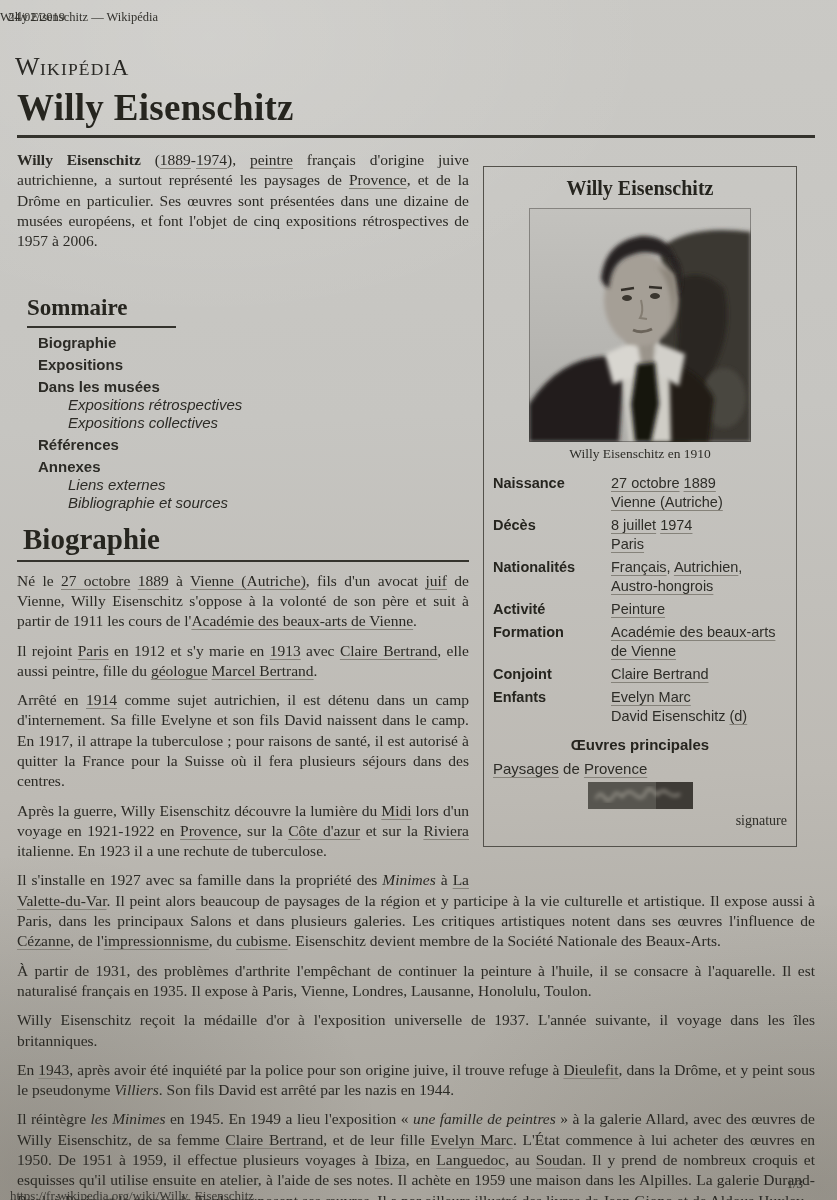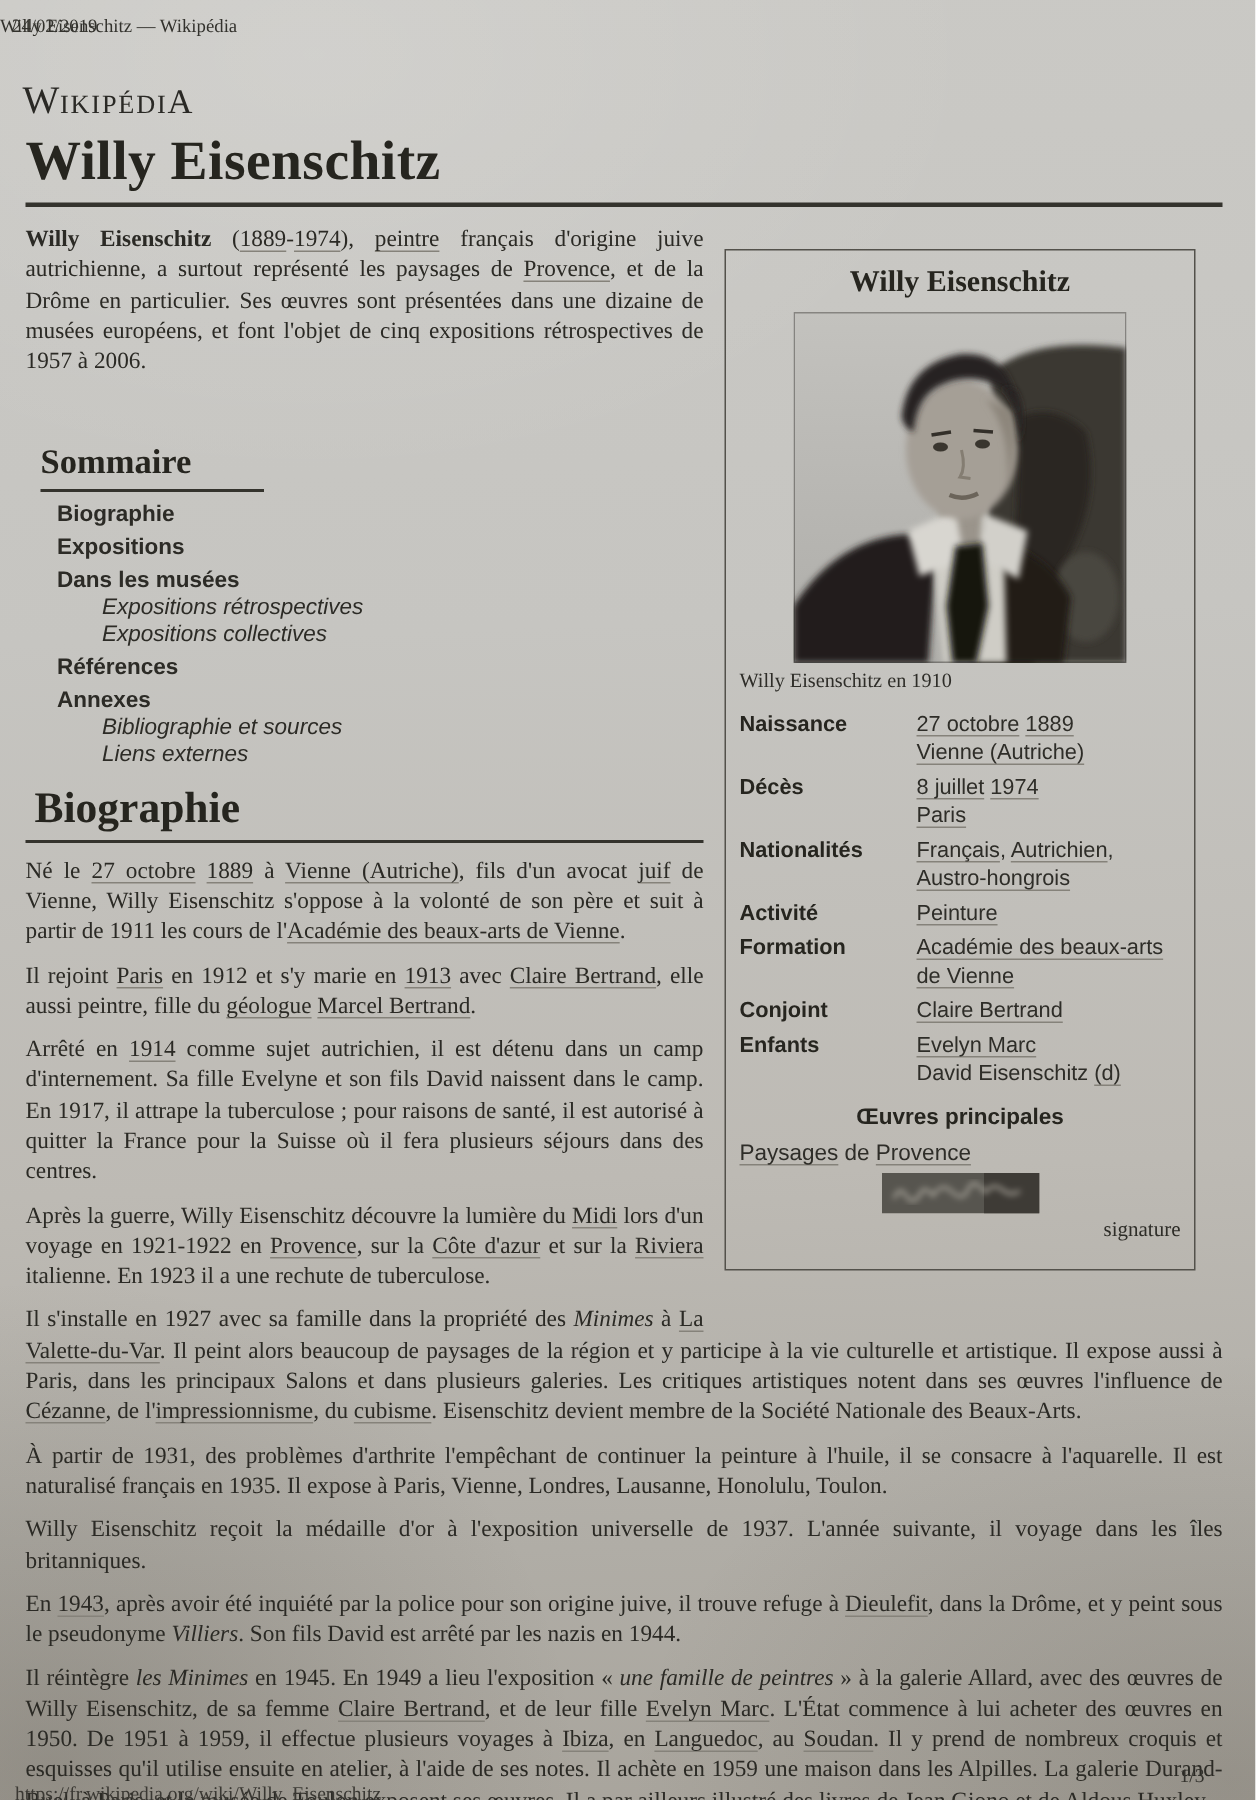--- a/index.html
+++ b/index.html
@@ -25,21 +25,21 @@
     letter-spacing:.3px;padding-bottom:7px;border-bottom:3px solid #34332d;
   }
   
   .infobox{
     float:right;width:314px;height:681px;box-sizing:border-box;overflow:hidden;
     margin:16px 18px 35px 14px;border:1.5px solid #53514b;padding:8px 9px;
     font-family:"Liberation Sans","DejaVu Sans",sans-serif;font-size:14.5px;color:#2e2d28;
   }
   .infobox-title{font-family:"Liberation Serif","DejaVu Serif",serif;font-size:20px;font-weight:bold;text-align:center;color:#26251f;margin:2px 0 8px;}
   .photo{display:block;margin:0 auto 4px;}
-  .photo-caption{font-family:"Liberation Serif","DejaVu Serif",serif;font-size:13.5px;text-align:left;margin:4px 0 12px;color:#2e2d28;}
+  .photo-caption{font-family:"Liberation Serif","DejaVu Serif",serif;font-size:13.5px;text-align:center;margin:4px 0 12px;color:#2e2d28;}
   .ib-row{display:flex;margin-bottom:4px;line-height:19px;}
   .ib-label{flex:none;width:118px;font-weight:bold;color:#26251f;}
   .ib-value{flex:1;}
   .ib-works-heading{text-align:center;font-weight:bold;font-size:15px;margin:10px 0 6px;color:#26251f;}
   .ib-works{font-size:15px;line-height:19px;margin:0 0 4px;}
   .sig{display:block;margin:4px auto 0;}
   .sig-caption{font-family:"Liberation Serif","DejaVu Serif",serif;font-size:14px;text-align:right;margin-top:4px;color:#2e2d28;}
   
   p.intro,p.bio{margin:9px 0 0;font-size:15.5px;line-height:20.3px;text-align:justify;}
   p.intro{margin-top:12px;}
@@ -192,22 +192,22 @@
       <div class="toc">
         <h2 class="toc-heading">Sommaire</h2>
         <div class="toc-list">
             <div class="toc-item l1">Biographie</div>
             <div class="toc-item l1">Expositions</div>
             <div class="toc-item l1">Dans les musées</div>
             <div class="toc-item l2">Expositions rétrospectives</div>
             <div class="toc-item l2">Expositions collectives</div>
             <div class="toc-item l1">Références</div>
             <div class="toc-item l1">Annexes</div>
+            <div class="toc-item l2">Liens externes</div>
             <div class="toc-item l2">Bibliographie et sources</div>
-            <div class="toc-item l2">Liens externes</div>
           </div>
       </div>
 
       <h2 class="sec-heading">Biographie</h2>
       <div>
           <p class="bio"><span>Né le </span><span class="seg-l">27 octobre</span><span> </span><span class="seg-l">1889</span><span> à </span><span class="seg-l">Vienne (Autriche)</span><span>, fils d'un avocat </span><span class="seg-l">juif</span><span> de Vienne, Willy Eisenschitz s'oppose à la volonté de son père et suit à partir de 1911 les cours de l'</span><span class="seg-l">Académie des beaux-arts de Vienne</span><span>.</span></p>
           <p class="bio"><span>Il rejoint </span><span class="seg-l">Paris</span><span> en 1912 et s'y marie en </span><span class="seg-l">1913</span><span> avec </span><span class="seg-l">Claire Bertrand</span><span>, elle aussi peintre, fille du </span><span class="seg-l">géologue</span><span> </span><span class="seg-l">Marcel Bertrand</span><span>.</span></p>
           <p class="bio"><span>Arrêté en </span><span class="seg-l">1914</span><span> comme sujet autrichien, il est détenu dans un camp d'internement. Sa fille Evelyne et son fils David naissent dans le camp. En 1917, il attrape la tuberculose ; pour raisons de santé, il est autorisé à quitter la France pour la Suisse où il fera plusieurs séjours dans des centres.</span></p>
           <p class="bio"><span>Après la guerre, Willy Eisenschitz découvre la lumière du </span><span class="seg-l">Midi</span><span> lors d'un voyage en 1921-1922 en </span><span class="seg-l">Provence</span><span>, sur la </span><span class="seg-l">Côte d'azur</span><span> et sur la </span><span class="seg-l">Riviera</span><span> italienne. En 1923 il a une rechute de tuberculose.</span></p>
           <p class="bio"><span>Il s'installe en 1927 avec sa famille dans la propriété des </span><span class="seg-i">Minimes</span><span> à </span><span class="seg-l">La Valette-du-Var</span><span>. Il peint alors beaucoup de paysages de la région et y participe à la vie culturelle et artistique. Il expose aussi à Paris, dans les principaux Salons et dans plusieurs galeries. Les critiques artistiques notent dans ses œuvres l'influence de </span><span class="seg-l">Cézanne</span><span>, de l'</span><span class="seg-l">impressionnisme</span><span>, du </span><span class="seg-l">cubisme</span><span>. Eisenschitz devient membre de la Société Nationale des Beaux-Arts.</span></p>

